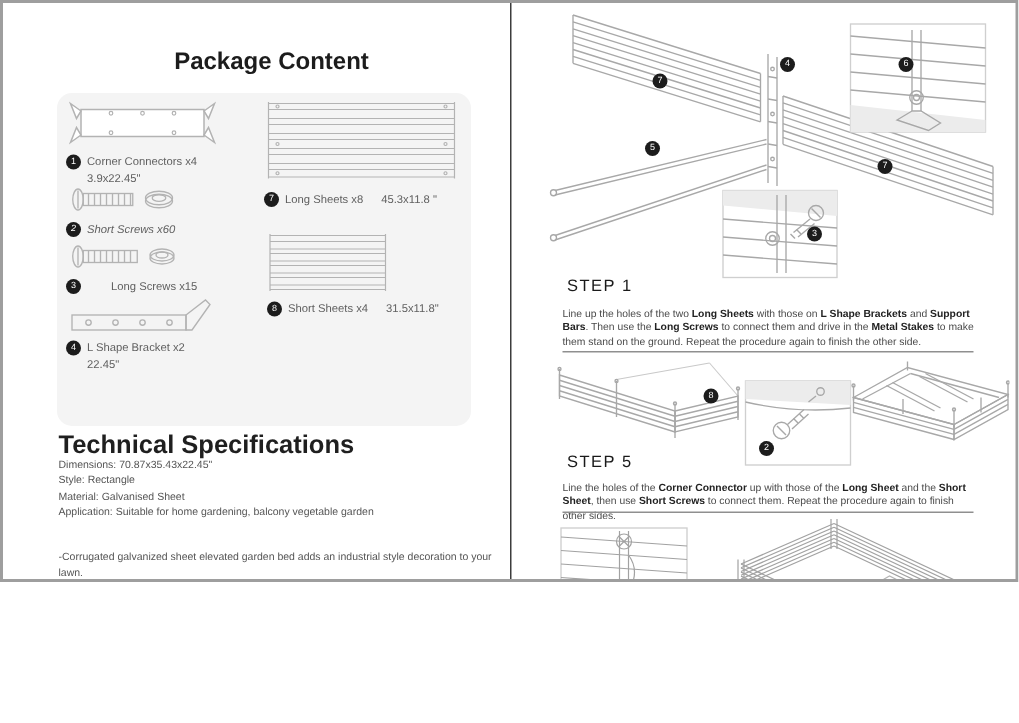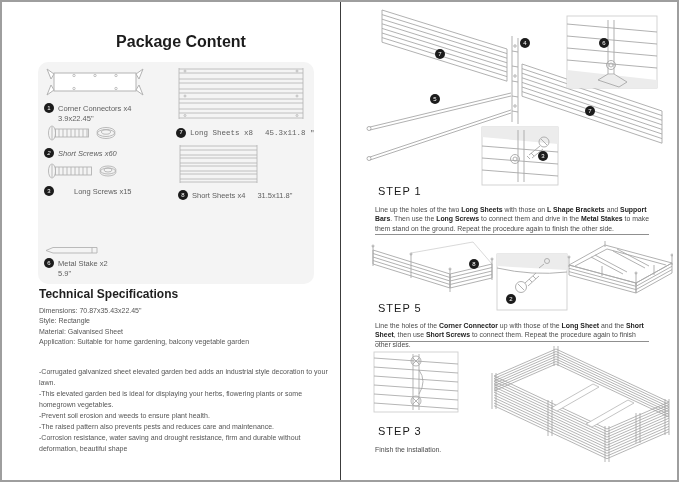--- a/index.html
+++ b/index.html
@@ -1,33 +1,33 @@
 <!DOCTYPE html>
 <html><head>
 <meta charset="utf-8">
 <style>
   html,body{margin:0;padding:0;background:#fff;}
-  .page{position:relative;width:679px;height:482px;box-sizing:border-box;border:2px solid #9e9e9e;
+  .page{position:relative;width:679px;height:388px;box-sizing:border-box;border:2px solid #9e9e9e;
         background:#fff;font-family:"Liberation Sans",sans-serif;overflow:hidden;}
   .divider{position:absolute;left:338px;top:0;width:1px;height:100%;background:#3c3c3c;}
 
   
   .pc-title{position:absolute;left:10px;top:31px;width:338px;text-align:center;
             font-size:16px;font-weight:bold;color:#1c1c1c;}
   .parts-box{position:absolute;left:36px;top:60px;width:276px;height:222px;
              background:#f4f4f4;border-radius:10px;}
   .item{position:absolute;}
-  .label-row{display:flex;align-items:center;gap:4px;}
+  .label-row{display:flex;gap:4px;}
   .badge{display:inline-block;width:10px;height:10px;border-radius:50%;background:#1c1c1c;
          color:#fff;font-size:6px;line-height:10px;text-align:center;flex:0 0 auto;}
   .part-name{font-size:7.5px;color:#606060;white-space:nowrap;}
   .part-dim{font-size:7.5px;color:#606060;margin-left:14px;margin-top:1px;white-space:nowrap;}
   .part-dim.inline{margin:0 0 0 8px;}
 
-  .sec-title{position:absolute;left:37px;font-size:12px;font-weight:bold;color:#1f1f1f;}
+  .sec-title{position:absolute;left:37px;font-size:17px;font-weight:bold;color:#1f1f1f;}
   .sec-lines{position:absolute;left:37px;width:292px;font-size:7px;color:#555;}
   .tech-lines{line-height:10.4px;}
   .feat-lines{line-height:11px;}
 
   
   .right{position:absolute;left:339px;top:0;width:340px;height:482px;}
   .step-title{position:absolute;left:37px;font-size:11px;font-weight:500;
               letter-spacing:1px;color:#1a1a1a;}
   .step-text{position:absolute;left:34px;width:276px;font-size:6.9px;line-height:9.4px;color:#4a4a4a;}
   .step-text .bold{font-weight:bold;color:#222;}
@@ -113,34 +113,38 @@
             <ellipse cx="64" cy="12" rx="8" ry="4"></ellipse>
           <ellipse cx="64" cy="10" rx="4" ry="2"></ellipse>
         </g>
       </svg>
       <div class="label-row" style="margin-top:4px;gap:20px;">
         <span class="badge">3</span>
         <span class="part-name">Long Screws x15</span>
       </div>
     </div>
 
-
-    <div class="item" style="left:6px;top:184px;">
-      <svg width="56" height="9" viewBox="0 0 56 9">
+    <div class="item" style="left:6px;top:136px;">
+      <svg width="104" height="26" viewBox="0 0 104 26">
         <g stroke="#b3b3b3" fill="none" stroke-width="0.9">
-          <polygon points="2,4.5 9,1.5 53,1.5 53,7 9,7"></polygon>
-          <line x1="48" y1="1.5" x2="48" y2="7"></line>
+          <rect x="4" y="12" width="76" height="10"></rect>
+          <circle cx="15" cy="17" r="1.8"></circle>
+            <circle cx="33" cy="17" r="1.8"></circle>
+          <circle cx="51" cy="17" r="1.8"></circle>
+            <circle cx="69" cy="17" r="1.8"></circle>
+          <polygon points="80,12 93,2 96,5 84,22 80,22"></polygon>
         </g>
       </svg>
       <div class="label-row" style="margin-top:3px;">
-        <span class="badge">6</span>
-        <span class="part-name">Metal Stake x2</span>
-      </div>
-      <div class="part-dim">5.9"</div>
-    </div>
+        <span class="badge">4</span>
+        <span class="part-name">L Shape Bracket x2</span>
+      </div>
+      <div class="part-dim">22.45"</div>
+    </div>
+
 
 
     <div class="item" style="left:138px;top:3px;">
       <svg width="130" height="57" viewBox="0 0 130 57">
         <g stroke="#b3b3b3" fill="none" stroke-width="0.8">
           <line x1="3" y1="3" x2="3" y2="54"></line>
             <line x1="127" y1="3" x2="127" y2="54"></line>
           <line x1="3" y1="4" x2="127" y2="4"></line>
             <line x1="3" y1="8" x2="127" y2="8"></line>
           <line x1="3" y1="14" x2="127" y2="14"></line>
@@ -153,28 +157,28 @@
             <line x1="3" y1="48" x2="127" y2="48"></line>
           <line x1="3" y1="53" x2="127" y2="53"></line>
           <circle cx="9" cy="6" r="1"></circle>
             <circle cx="121" cy="6" r="1"></circle>
           <circle cx="9" cy="31" r="1"></circle>
             <circle cx="121" cy="31" r="1"></circle>
           <circle cx="9" cy="50.5" r="1"></circle>
             <circle cx="121" cy="50.5" r="1"></circle>
         </g>
       </svg>
-      <div class="label-row" style="margin-top:6px;font-family:Liberation Mono, monospace;">
+      <div class="label-row" style="margin-top:6px;">
         <span class="badge">7</span>
         <span class="part-name">Long Sheets x8</span>
         <span class="part-dim inline">45.3x11.8 "</span>
       </div>
     </div>
 
-    <div class="item" style="left:140px;top:81px;">
+    <div class="item" style="left:140px;top:92px;">
       <svg width="82" height="42" viewBox="0 0 82 42">
         <g stroke="#b3b3b3" fill="none" stroke-width="0.8">
           <line x1="2" y1="2" x2="2" y2="40"></line>
             <line x1="79" y1="2" x2="79" y2="40"></line>
           <line x1="2" y1="3" x2="79" y2="3"></line>
             <line x1="2" y1="7" x2="79" y2="7"></line>
           <line x1="2" y1="12" x2="79" y2="12"></line>
             <line x1="2" y1="15" x2="79" y2="15"></line>
           <line x1="2" y1="20" x2="79" y2="20"></line>
             <line x1="2" y1="23" x2="79" y2="23"></line>

